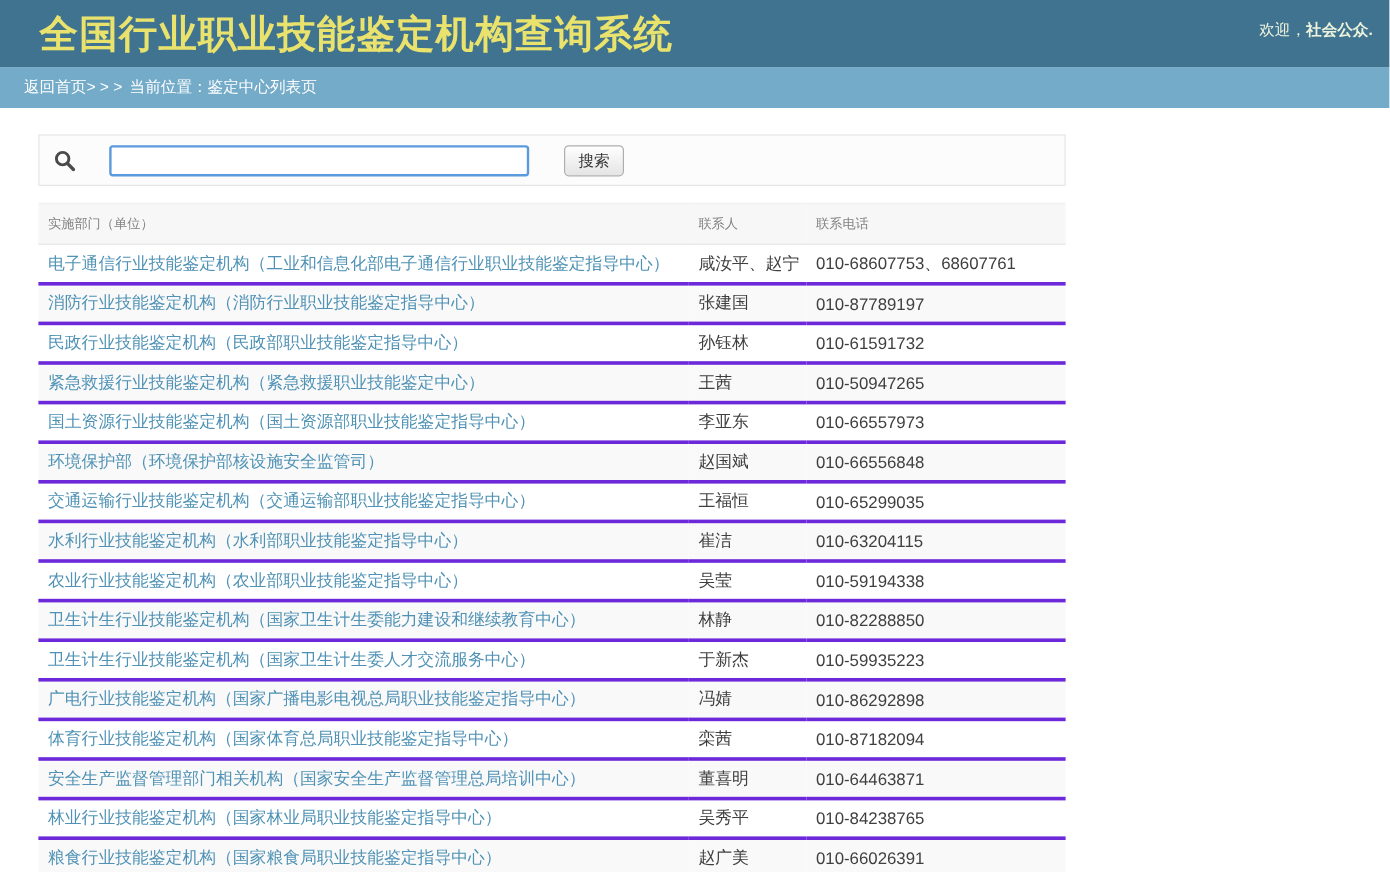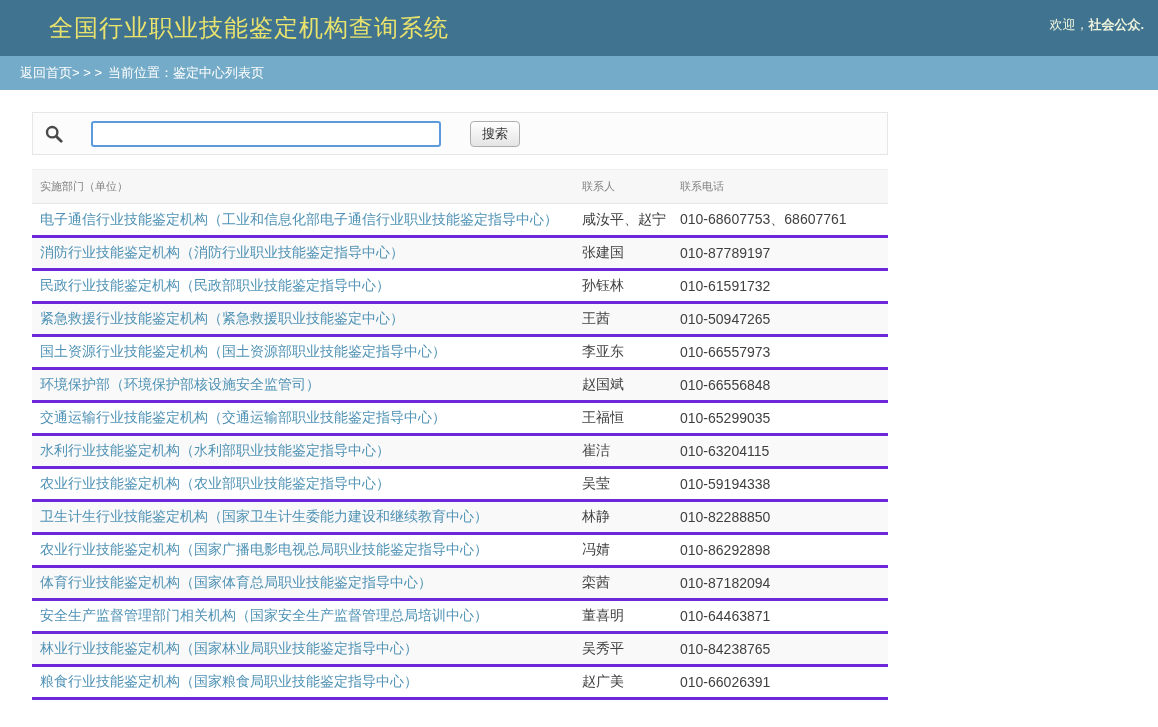--- a/index.html
+++ b/index.html
@@ -1,22 +1,22 @@
 <!DOCTYPE html>
 <html><head>
 <meta charset="utf-8">
 <style>
   * { margin:0; padding:0; box-sizing:border-box; }
   html,body { width:1158px; height:727px; overflow:hidden; background:#fff;
     font-family:"Liberation Sans","DejaVu Sans",sans-serif; }
 
   
   .top-header { position:relative; height:56px; background:#3f7390; }
-  .page-title { position:absolute; left:49px; top:0; line-height:56px;
-    font-size:24px; font-weight:normal; color:#e9e26d; letter-spacing:1px; }
+  .page-title { position:absolute; left:33px; top:0; line-height:56px;
+    font-size:32px; font-weight:bold; color:#e9e26d; letter-spacing:1px; }
   .welcome { position:absolute; right:14px; top:0; line-height:50px;
     font-size:13px; color:#eef3dc; }
   .welcome b { font-weight:bold;margin-top:30px; }
 
   
   .breadcrumb-bar { height:34px; background:#74abc8; color:#fff;
     font-size:13px; line-height:34px; padding-left:20px; }
   .breadcrumb-bar a { color:#fff; text-decoration:none; cursor:pointer; }
   .crumb-sep { margin-right:6px; }
 
@@ -124,21 +124,26 @@
           <td><a class="org-link">农业行业技能鉴定机构（农业部职业技能鉴定指导中心）</a></td>
           <td>吴莹</td>
           <td>010-59194338</td>
         </tr>
         <tr>
           <td><a class="org-link">卫生计生行业技能鉴定机构（国家卫生计生委能力建设和继续教育中心）</a></td>
           <td>林静</td>
           <td>010-82288850</td>
         </tr>
         <tr>
-          <td><a class="org-link">农业行业技能鉴定机构（国家广播电影电视总局职业技能鉴定指导中心）</a></td>
+          <td><a class="org-link">卫生计生行业技能鉴定机构（国家卫生计生委人才交流服务中心）</a></td>
+          <td>于新杰</td>
+          <td>010-59935223</td>
+        </tr>
+        <tr>
+          <td><a class="org-link">广电行业技能鉴定机构（国家广播电影电视总局职业技能鉴定指导中心）</a></td>
           <td>冯婧</td>
           <td>010-86292898</td>
         </tr>
         <tr>
           <td><a class="org-link">体育行业技能鉴定机构（国家体育总局职业技能鉴定指导中心）</a></td>
           <td>栾茜</td>
           <td>010-87182094</td>
         </tr>
         <tr>
           <td><a class="org-link">安全生产监督管理部门相关机构（国家安全生产监督管理总局培训中心）</a></td>

